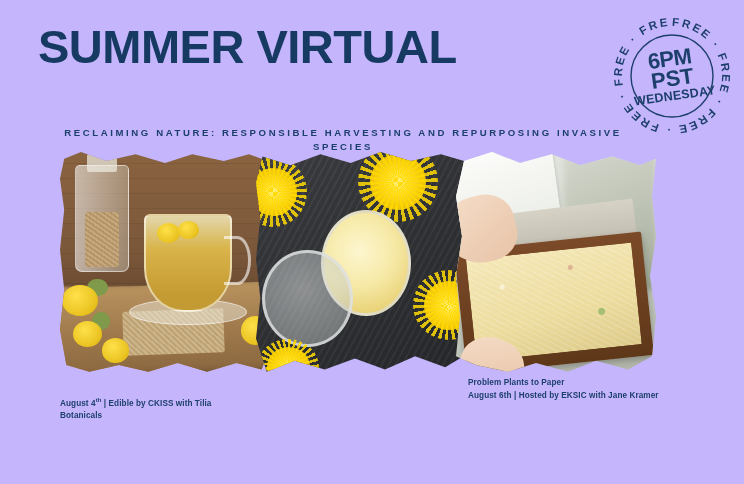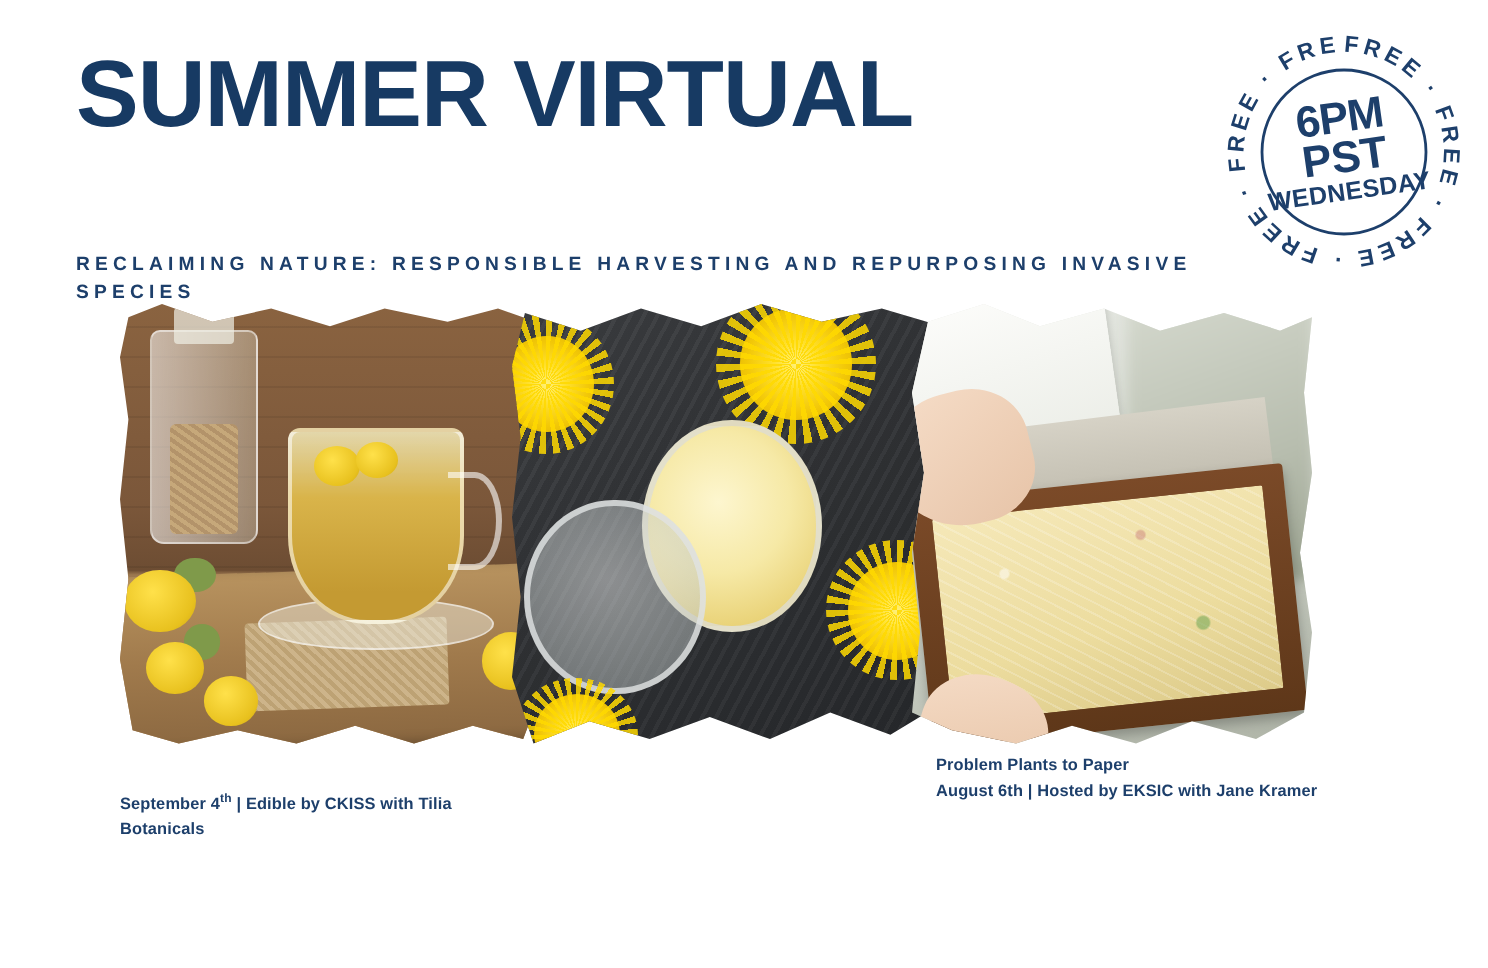--- a/index.html
+++ b/index.html
@@ -3,38 +3,39 @@
 <meta charset="utf-8">
 <style>
   * { margin:0; padding:0; box-sizing:border-box; }
   body {
     width:744px; height:484px;
     background:#e4e7cf;
     font-family:"Liberation Sans", sans-serif;
     overflow:hidden;
     position:relative;
   }
-  .poster { position:relative; width:744px; height:484px; background:#ffffff;text-decoration:underline; }
+  .poster { position:relative; width:744px; height:484px; background:#c4b5fd;text-decoration:underline; }
 
   
   .title-block { position:absolute; left:38px; top:24px; width:560px; }
   .title-line {
     font-family:"Liberation Sans", sans-serif;
     font-weight:bold;
     font-size:47px;
     line-height:0.98;
     letter-spacing:-0.5px;
     color:#173a63;
     white-space:nowrap;
   }
   .subtitle {
     position:absolute; left:38px; top:126px; width:610px;
     font-size:9.6px; font-weight:bold; color:#1d3f6b;
     letter-spacing:2.6px; line-height:1.45;
     text-transform:uppercase;
+    text-align:center;
   }
 
   
   .badge { position:absolute; right:10px; top:14px; width:124px; height:124px; }
   .badge svg { display:block; width:124px; height:124px; overflow:visible; }
   .badge-inner {
     position:absolute; left:0; top:0; width:124px; height:124px;
     display:flex; flex-direction:column; align-items:center; justify-content:center;
     transform:rotate(-8deg);
   }
@@ -236,21 +237,21 @@
           </div>
         <div class="p3-hand"></div>
         <div class="p3-hand2"></div>
       </div>
     </div>
 
   </div>
 
   <div class="cap" id="cap1">
     <br>
-    <span>September 4</span><sup>th</sup><span> | Edible by CKISS with Tilia Botanicals</span>
+    <span>August 4</span><sup>th</sup><span> | Edible by CKISS with Tilia Botanicals</span>
   </div>
 
 
   <div class="cap" id="cap3">
     <span>Problem Plants to Paper</span>
     <br>
     <span>August 6th</span><span> | Hosted by EKSIC with Jane Kramer</span>
   </div>
 
   <div class="footer">

